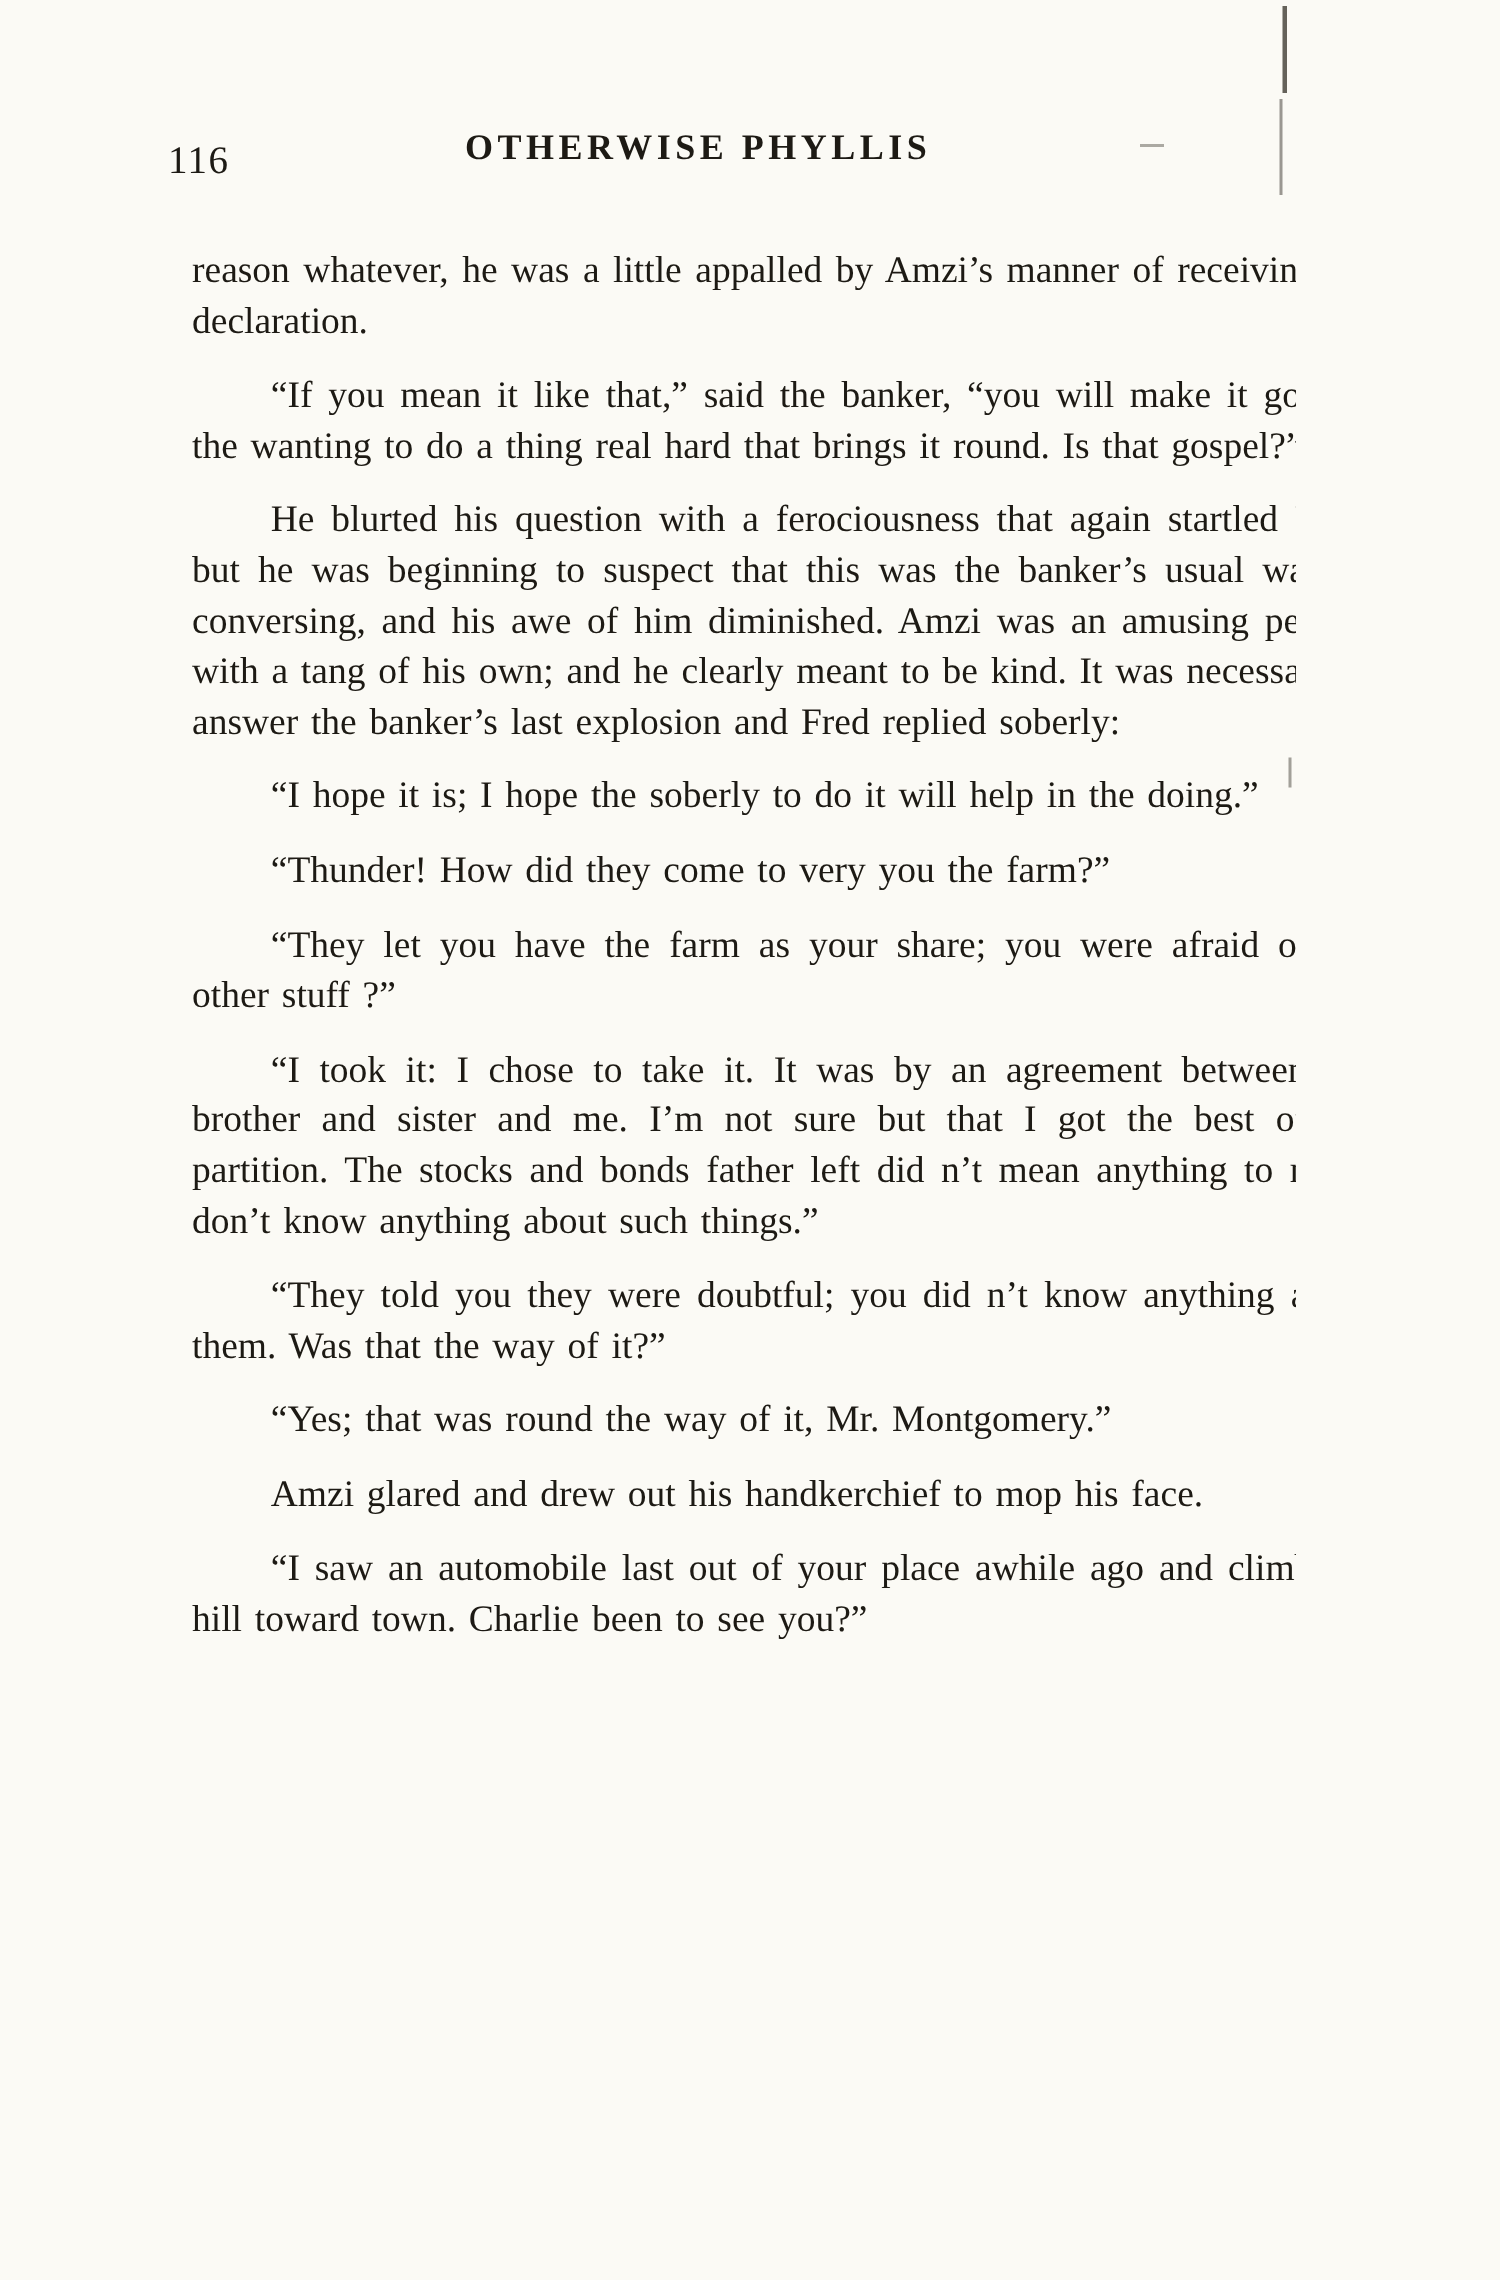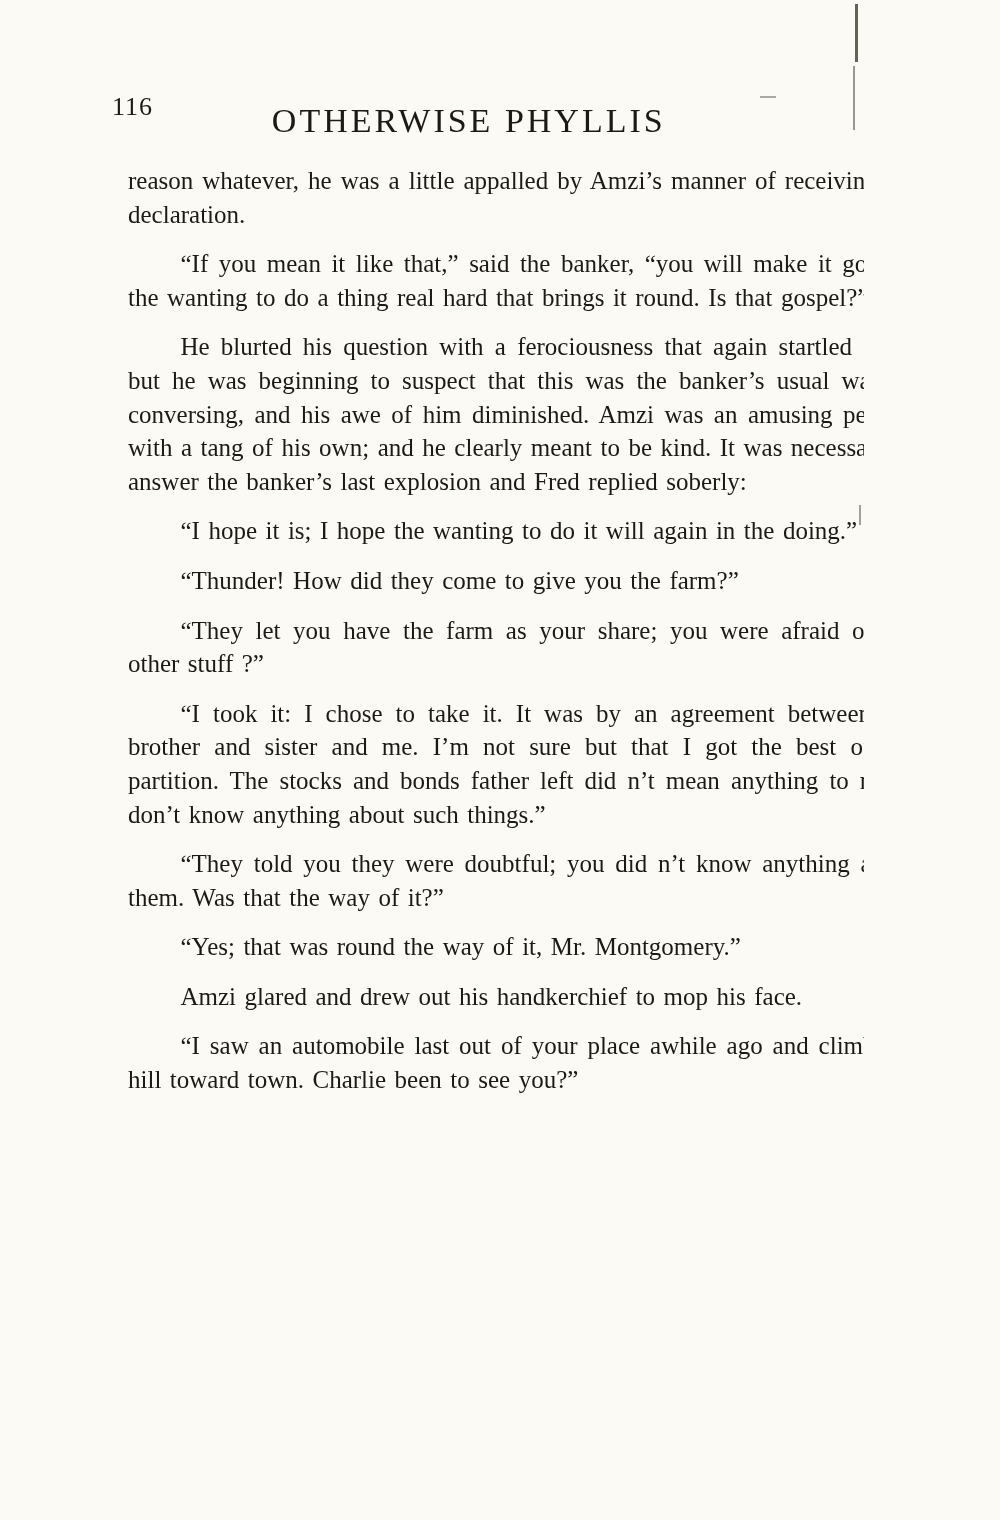--- a/index.html
+++ b/index.html
@@ -30,24 +30,24 @@
   .page-number{
     position:absolute;
     left:0;
     top:6px;
     font-size:26px;
     letter-spacing:1px;
   }
   .head-title{
     position:absolute;
     left:50%;
-    top:16px;
+    top:0;
     transform:translateX(-46%);
-    font-size:34px;
-    font-weight:normal;
+    font-size:24px;
+    font-weight:bold;
     letter-spacing:3px;
     white-space:nowrap;
   }
   .page-body{
     position:absolute;
     top:148px;
     left:112px;
     width:820px;
     font-size:25px;
     line-height:33.6px;
@@ -87,22 +87,22 @@
 
   <div class="running-head">
     <span class="page-number">116</span>
     <span class="head-title">OTHERWISE PHYLLIS</span>
   </div>
 
   <div class="page-body">
       <p class="para">reason whatever, he was a little appalled by Amzi’s manner of receiving his declaration.</p>
       <p class="para indent">“If you mean it like that,” said the banker, “you will make it go. It’s the wanting to do a thing real hard that brings it round. Is that gospel?”</p>
       <p class="para indent">He blurted his question with a ferociousness that again startled Fred; but he was beginning to suspect that this was the banker’s usual way of conversing, and his awe of him diminished. Amzi was an amusing person, with a tang of his own; and he clearly meant to be kind. It was necessary to answer the banker’s last explosion and Fred replied soberly:</p>
-      <p class="para indent">“I hope it is; I hope the wanting to do it will again in the doing.”</p>
-      <p class="para indent">“Thunder! How did they come to give you the farm?”</p>
+      <p class="para indent">“I hope it is; I hope the soberly to do it will help in the doing.”</p>
+      <p class="para indent">“Thunder! How did they come to very you the farm?”</p>
       <p class="para indent">“They let you have the farm as your share; you were afraid of the other stuff ?”</p>
       <p class="para indent">“I took it: I chose to take it. It was by an agreement between my brother and sister and me. I’m not sure but that I got the best of the partition. The stocks and bonds father left did n’t mean anything to me. I don’t know anything about such things.”</p>
       <p class="para indent">“They told you they were doubtful; you did n’t know anything about them. Was that the way of it?”</p>
       <p class="para indent">“Yes; that was round the way of it, Mr. Montgomery.”</p>
       <p class="para indent">Amzi glared and drew out his handkerchief to mop his face.</p>
       <p class="para indent">“I saw an automobile last out of your place awhile ago and climb the hill toward town. Charlie been to see you?”</p>
     </div>
 
   <div class="artifact edge-line-1"></div>
   <div class="artifact edge-line-2"></div>

